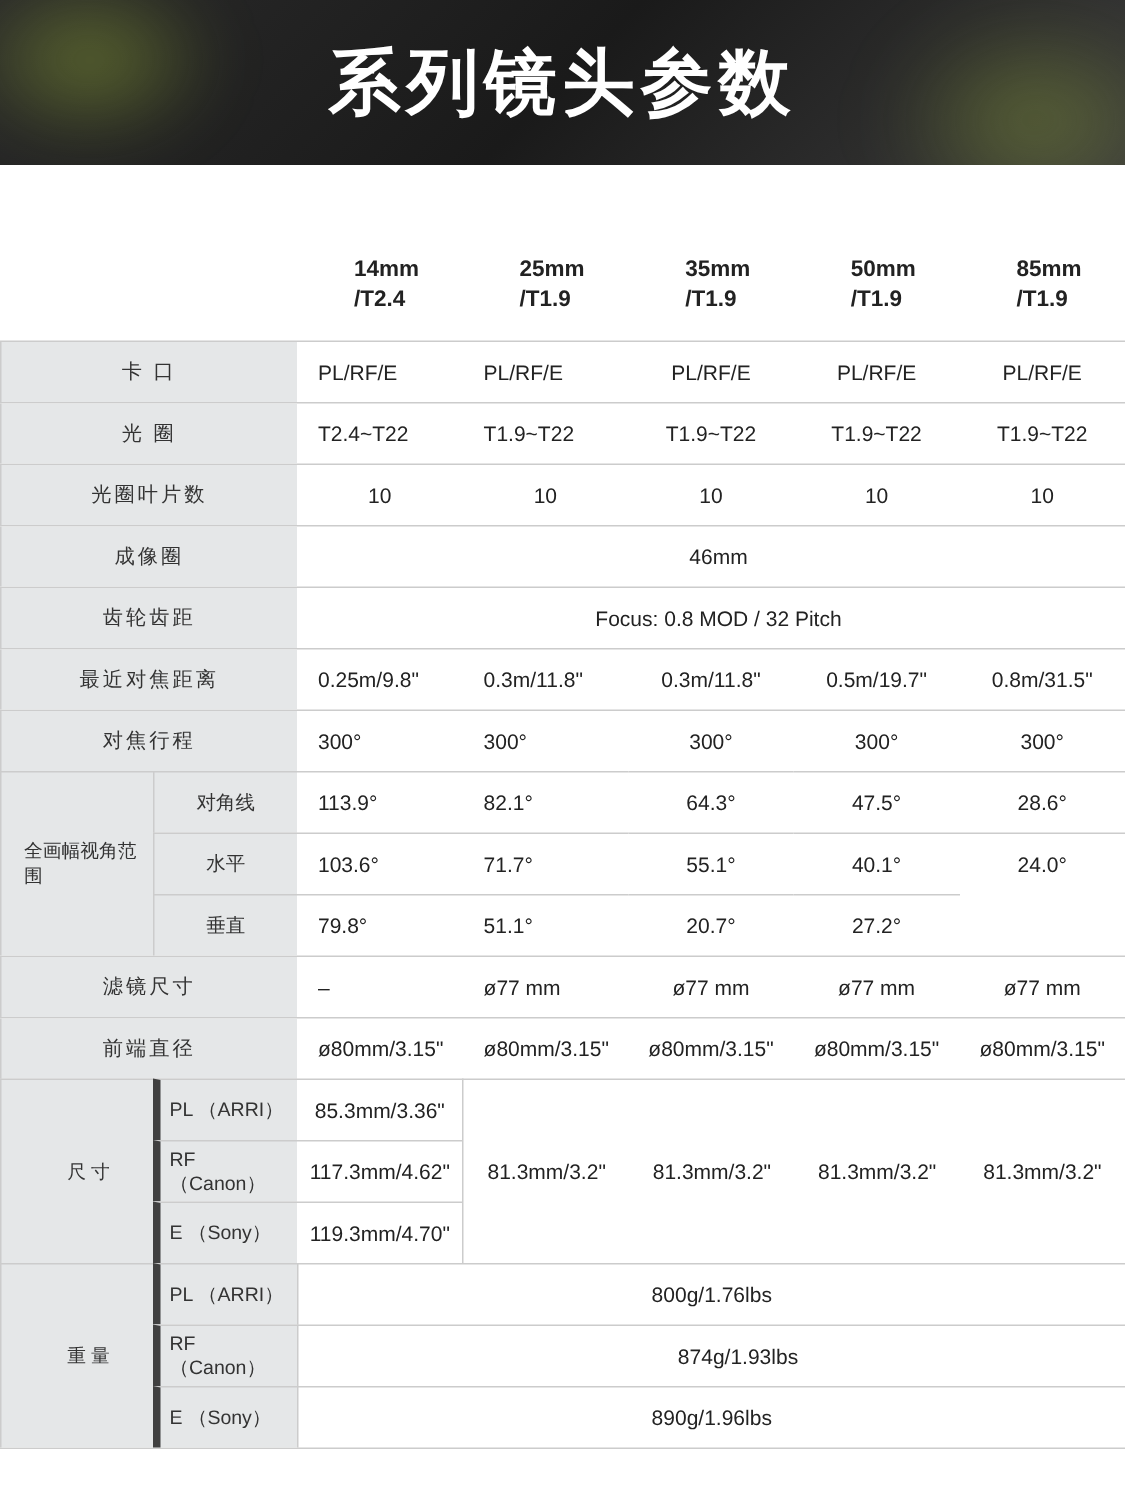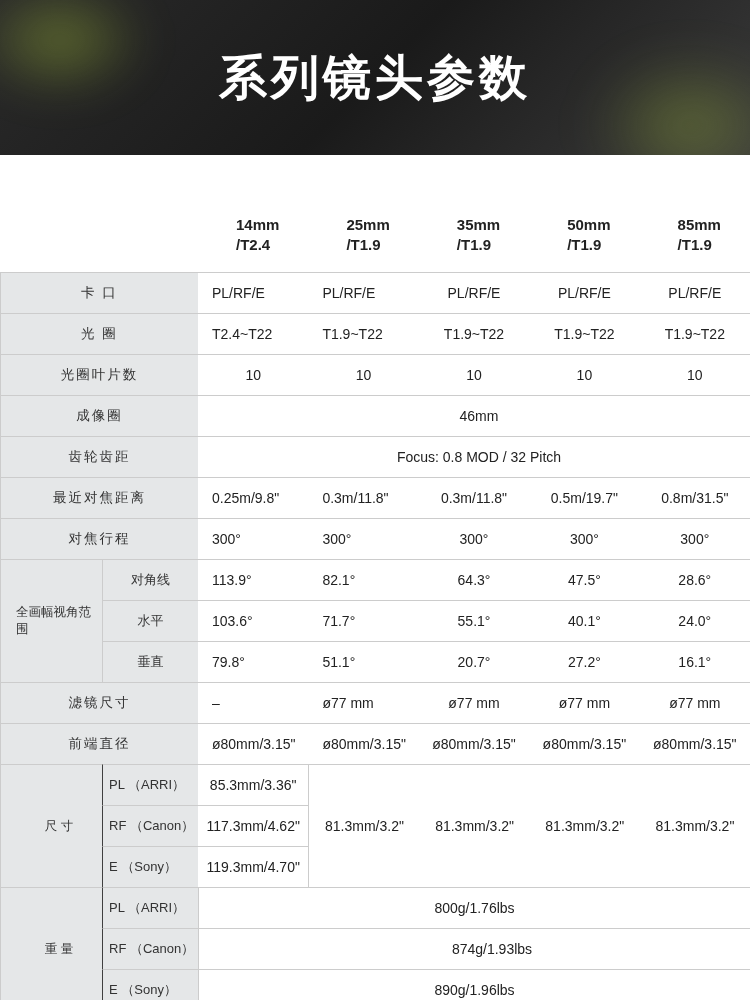--- a/index.html
+++ b/index.html
@@ -1,18 +1,18 @@
 <!DOCTYPE html>
 <html><head>
   <meta charset="utf-8">
   <style>
     * { margin: 0; padding: 0; box-sizing: border-box; }
     body { font-family: "Microsoft YaHei", "PingFang SC", sans-serif; width: 750px; background: #fff; }
     .hero {
-      height: 155px;
+      height: 110px;
       background: linear-gradient(135deg, #2a2a2a 0%, #1a1a1a 50%, #3a3a3a 100%);
       position: relative;
       overflow: hidden;
       display: flex;
       align-items: center;
       justify-content: center;
     }
     .hero::before {
       content: "";
       position: absolute;
@@ -96,21 +96,21 @@
     .row-group .dc { display:flex; align-items:center; padding:8px 4px 8px 14px; font-size:14px; color:#222; border-top:1px solid #ccc; }
     .row-group .dc.center { justify-content:center; padding-left:4px; }
     .row-group .main { border-top:1px solid #ccc;padding-left:15px; }
     .mount-col-label {
       background:#e5e7e8;
       display:flex;
       align-items:center;
       padding-left: 6px;
       font-size:13px;
       color:#333;
-      border-left:1px solid #404040;
+      border-left:5px solid #404040;
       border-top:1px solid #ccc;
       min-height:41px;
     }
     .dc-merge { grid-column: span 4; justify-content:center; }
     .dc-merge5 { grid-column: span 5; justify-content:center; }
   </style>
 </head>
 <body>
 
 <div class="hero">
@@ -197,21 +197,20 @@
     <div class="dc">71.7°</div>
     <div class="dc center">55.1°</div>
     <div class="dc center">40.1°</div>
     <div class="dc center">24.0°</div>
 
     <div class="sub">垂直</div>
     <div class="dc">79.8°</div>
     <div class="dc">51.1°</div>
     <div class="dc center">20.7°</div>
     <div class="dc center">27.2°</div>
-    <div class="dc center">16.1°</div>
   </div>
 
   <div class="row">
     <div class="label-cell">滤镜尺寸</div>
     <div class="data-cell">–</div>
     <div class="data-cell">ø77 mm</div>
     <div class="data-cell center">ø77 mm</div>
     <div class="data-cell center">ø77 mm</div>
     <div class="data-cell center">ø77 mm</div>
   </div>

